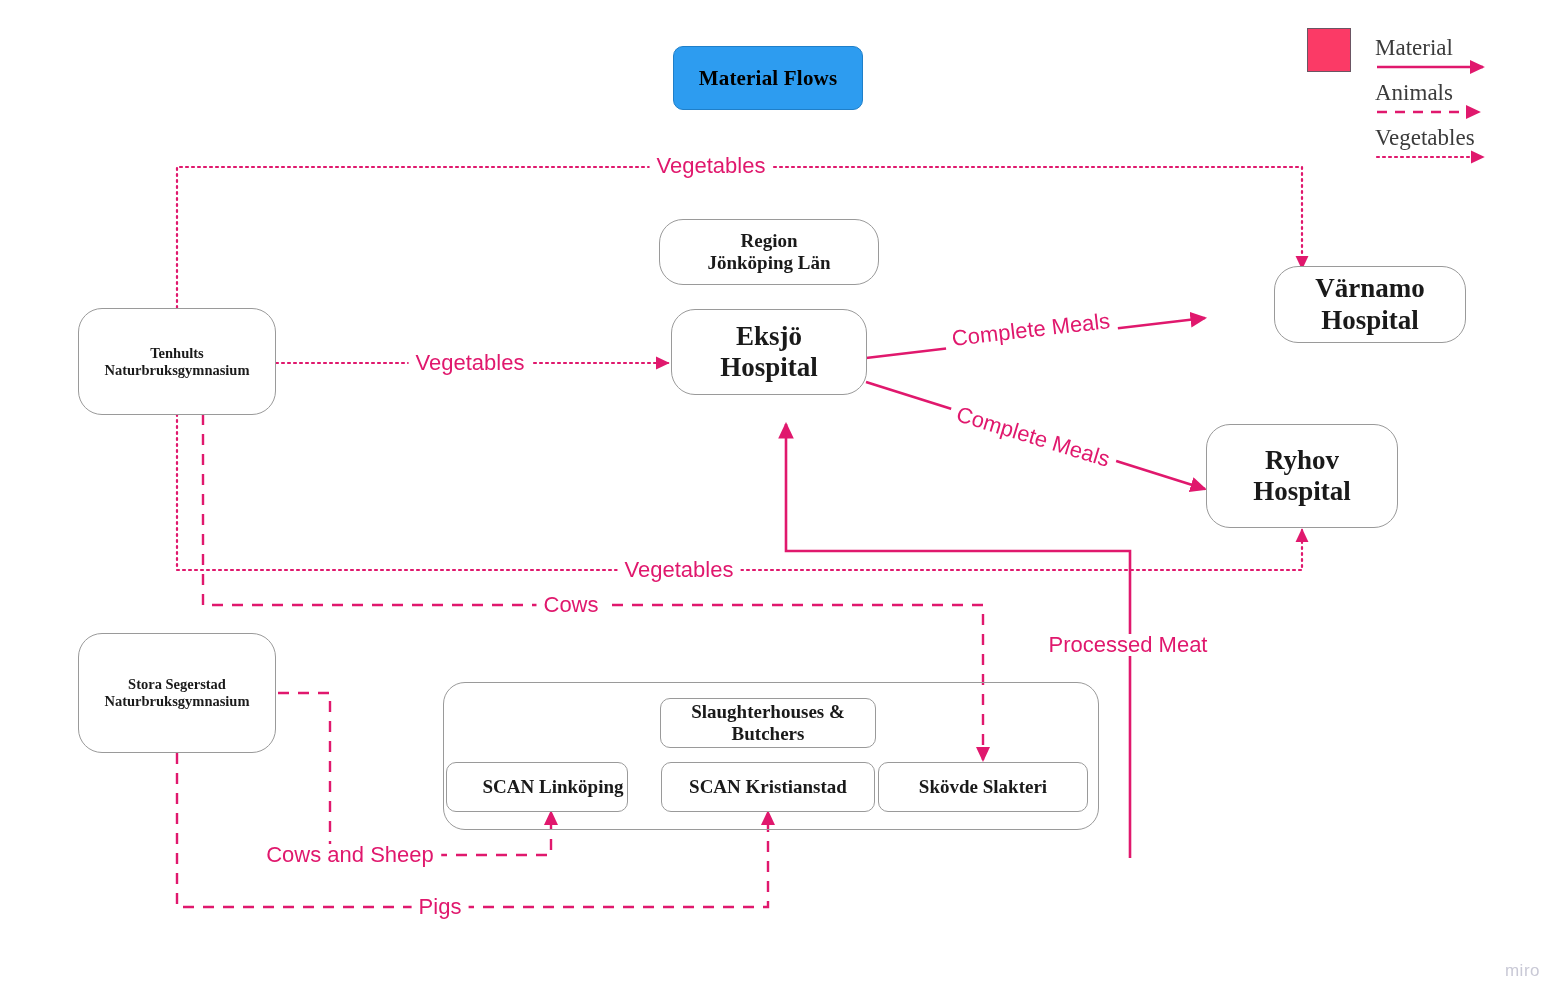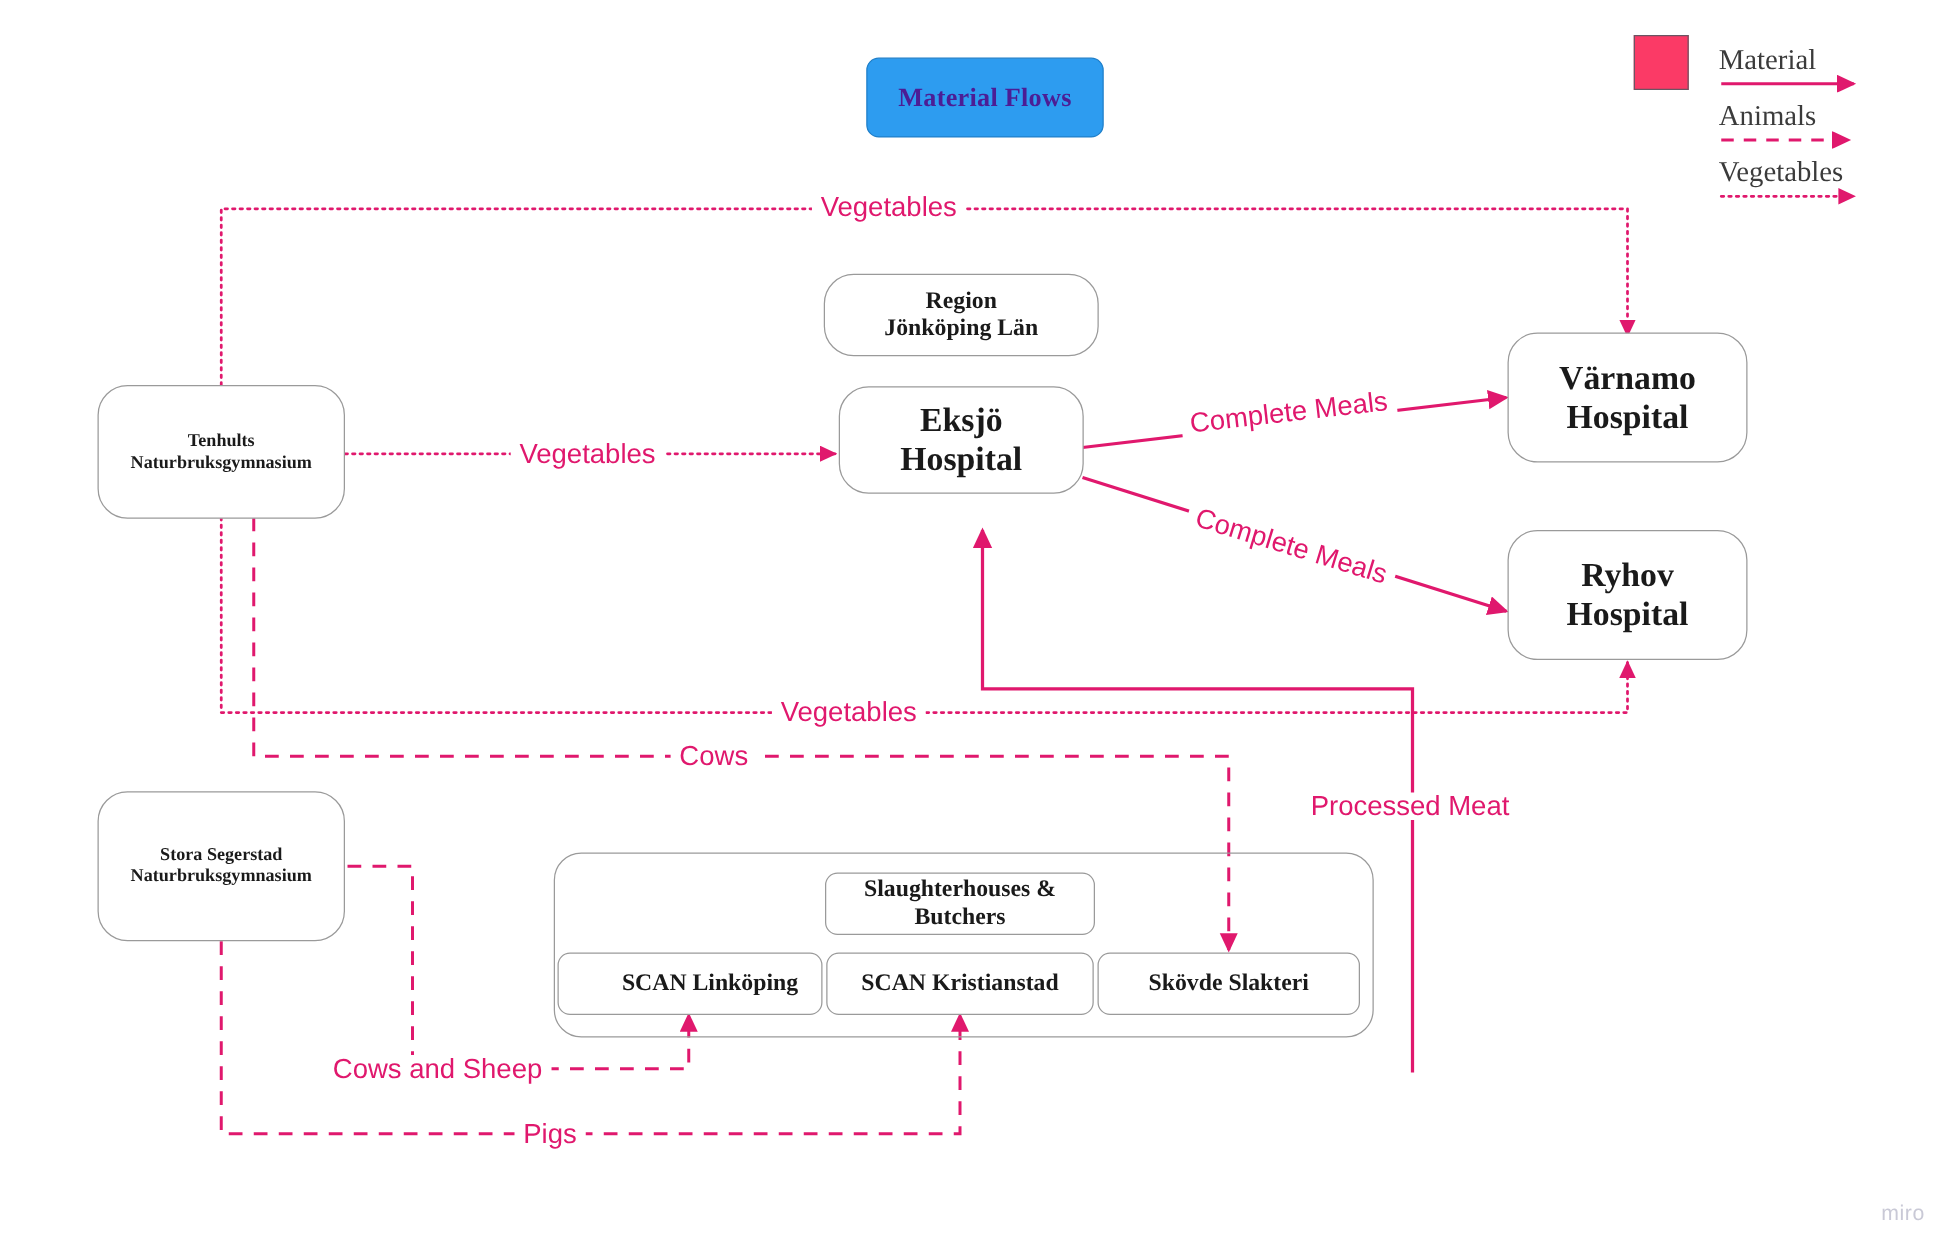--- a/index.html
+++ b/index.html
@@ -37,24 +37,23 @@
     text-align: center;
     font-family: "Liberation Serif", serif;
     font-weight: bold;
     color: #1a1a1a;
     line-height: 1.16;
   }
   .title-node {
     background: #2d9cf0;
     border: 1px solid #1f7fc9;
     border-radius: 10px;
-    color: #4c1d95;
+    color: #000000;
     font-size: 21px;
     letter-spacing: .2px;
-    margin-left: 20px;
   }
   .small-node { font-size: 14.5px; }
   .mid-node   { font-size: 19px; }
   .big-node   { font-size: 27px; }
   .grp-node {
     position: absolute;
     box-sizing: border-box;
     background: transparent;
     border: 1px solid #9a9a9a;
     border-radius: 22px;
@@ -164,21 +163,21 @@
     </div>
   </div>
 
   <div class="node big-node" style="left:671px; top:309px; width:196px; height:86px;">
     <div>
       <div>Eksjö</div>
       <div>Hospital</div>
     </div>
   </div>
 
-  <div class="node big-node" style="left:1206px; top:266px; width:192px; height:104px;">
+  <div class="node big-node" style="left:1274px; top:266px; width:192px; height:77px;">
     <div>
       <div>Värnamo</div>
       <div>Hospital</div>
     </div>
   </div>
 
   <div class="node big-node" style="left:1206px; top:424px; width:192px; height:104px;">
     <div>
       <div>Ryhov</div>
       <div>Hospital</div>
@@ -187,21 +186,21 @@
 
   <div class="grp-node" style="left:443px; top:682px; width:656px; height:148px;"></div>
 
   <div class="node mid-node" style="left:660px; top:698px; width:216px; height:50px; border-radius:10px;">
     <div>
       <div>Slaughterhouses &amp;</div>
       <div>Butchers</div>
     </div>
   </div>
 
-  <div class="node mid-node" style="left:446px; top:762px; width:212px; height:50px; border-radius:10px;padding-left:32px;">
+  <div class="node mid-node" style="left:446px; top:762px; width:182px; height:50px; border-radius:10px;padding-left:32px;">
     <span>SCAN Linköping</span>
   </div>
 
   <div class="node mid-node" style="left:661px; top:762px; width:214px; height:50px; border-radius:10px;">
     <span>SCAN Kristianstad</span>
   </div>
 
   <div class="node mid-node" style="left:878px; top:762px; width:210px; height:50px; border-radius:10px;">
     <span>Skövde Slakteri</span>
   </div>

